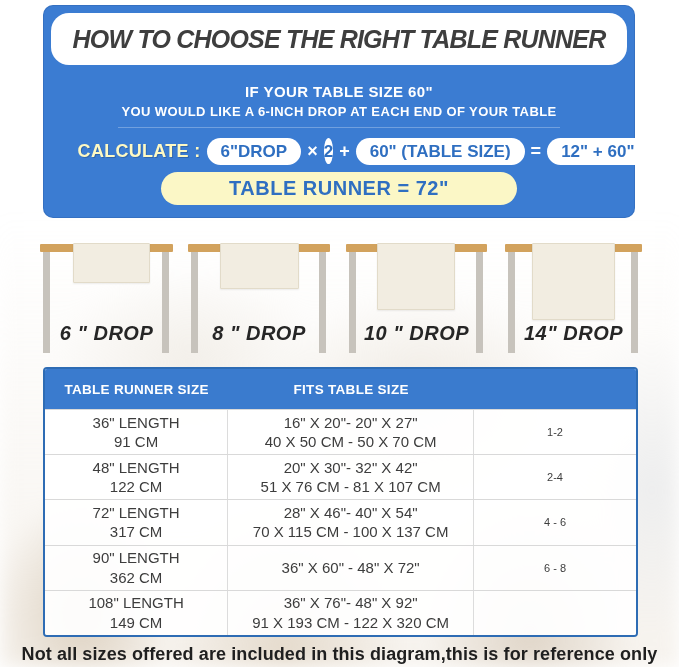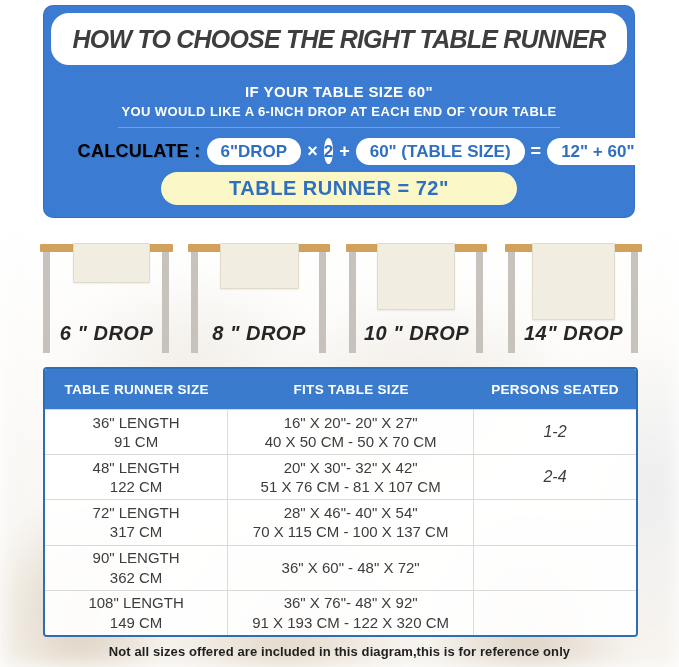--- a/index.html
+++ b/index.html
@@ -44,21 +44,21 @@
   .hero-line.l2{top:99px;font-size:13px;}
   .hero-divider{
     position:absolute;left:75px;right:75px;top:122px;height:1px;
     background:rgba(255,255,255,0.28);
   }
   .calc-row{
     position:absolute;left:0;right:0;top:129px;height:34px;
     display:flex;align-items:center;justify-content:center;gap:6px;
   }
   .calc-label{
-    color:#000000;font-weight:bold;font-size:18px;letter-spacing:0.3px;
+    color:#fef9c3;font-weight:bold;font-size:18px;letter-spacing:0.3px;
     text-shadow:1px 1px 0 rgba(0,0,0,0.18);white-space:nowrap;padding-left:48px;
   }
   .pill{
     background:#ffffff;color:#2f6fc1;font-weight:bold;font-size:17px;
     padding:5px 14px;border-radius:18px;white-space:nowrap;line-height:1;
   }
   .pill.circle{
     width:26px;height:26px;padding:0;border-radius:50%;
     display:flex;align-items:center;justify-content:center;
   }
@@ -110,26 +110,26 @@
     display:flex;height:45.2px;box-sizing:border-box;
     border-top:1px solid #d9d9d9;background:rgba(255,255,255,0.84);
     color:#3d3d3d;font-size:15px;
   }
   .trow:first-of-type{border-top:none;}
   .trow .cell{
     display:flex;flex-direction:column;align-items:center;justify-content:center;
     text-align:center;line-height:1.3;box-sizing:border-box;
   }
   .trow .col1,.trow .col2{border-right:1px solid #dcdcdc;}
-  .trow .persons{font-size:16px;font-style:italic;}
+  .trow .persons{font-size:11px;}
 
   
   .footnote{
     position:absolute;top:644px;left:0;width:100%;margin:0;text-align:center;
-    font-size:13px;font-weight:bold;color:#1f1f1f;letter-spacing:0.1px;
+    font-size:18px;font-weight:bold;color:#1f1f1f;letter-spacing:0.1px;
   }
 </style>
 </head>
 <body>
 
 <div class="canvas">
 
   <div class="bg-photo"></div>
 
   <section class="hero-card">
@@ -182,21 +182,20 @@
       <div class="top"></div>
       <div class="runner"></div>
       <div class="label">14" DROP</div>
     </div>
   </section>
 
   <section class="size-table">
     <div class="thead">
       <div class="cell col1">TABLE RUNNER SIZE</div>
       <div class="cell col2">FITS TABLE SIZE</div>
-      <div class="cell col3">PERSONS SEATED</div>
     </div>
 
     <div class="trow">
       <div class="cell col1">
         <span>36" LENGTH</span>
         <span>91 CM</span>
       </div>
       <div class="cell col2">
         <span>16" X 20"- 20" X 27"</span>
         <span>40 X 50 CM - 50 X 70 CM</span>
@@ -218,30 +217,32 @@
 
     <div class="trow">
       <div class="cell col1">
         <span>72" LENGTH</span>
         <span>317 CM</span>
       </div>
       <div class="cell col2">
         <span>28" X 46"- 40" X 54"</span>
         <span>70 X 115 CM - 100 X 137 CM</span>
       </div>
+      <div class="cell col3 persons">4 - 6</div>
     </div>
 
     <div class="trow">
       <div class="cell col1">
         <span>90" LENGTH</span>
         <span>362 CM</span>
       </div>
       <div class="cell col2">
         <span>36" X 60" - 48" X 72"</span>
       </div>
+      <div class="cell col3 persons">6 - 8</div>
     </div>
 
     <div class="trow">
       <div class="cell col1">
         <span>108" LENGTH</span>
         <span>149 CM</span>
       </div>
       <div class="cell col2">
         <span>36" X 76"- 48" X 92"</span>
         <span>91 X 193 CM - 122 X 320 CM</span>

